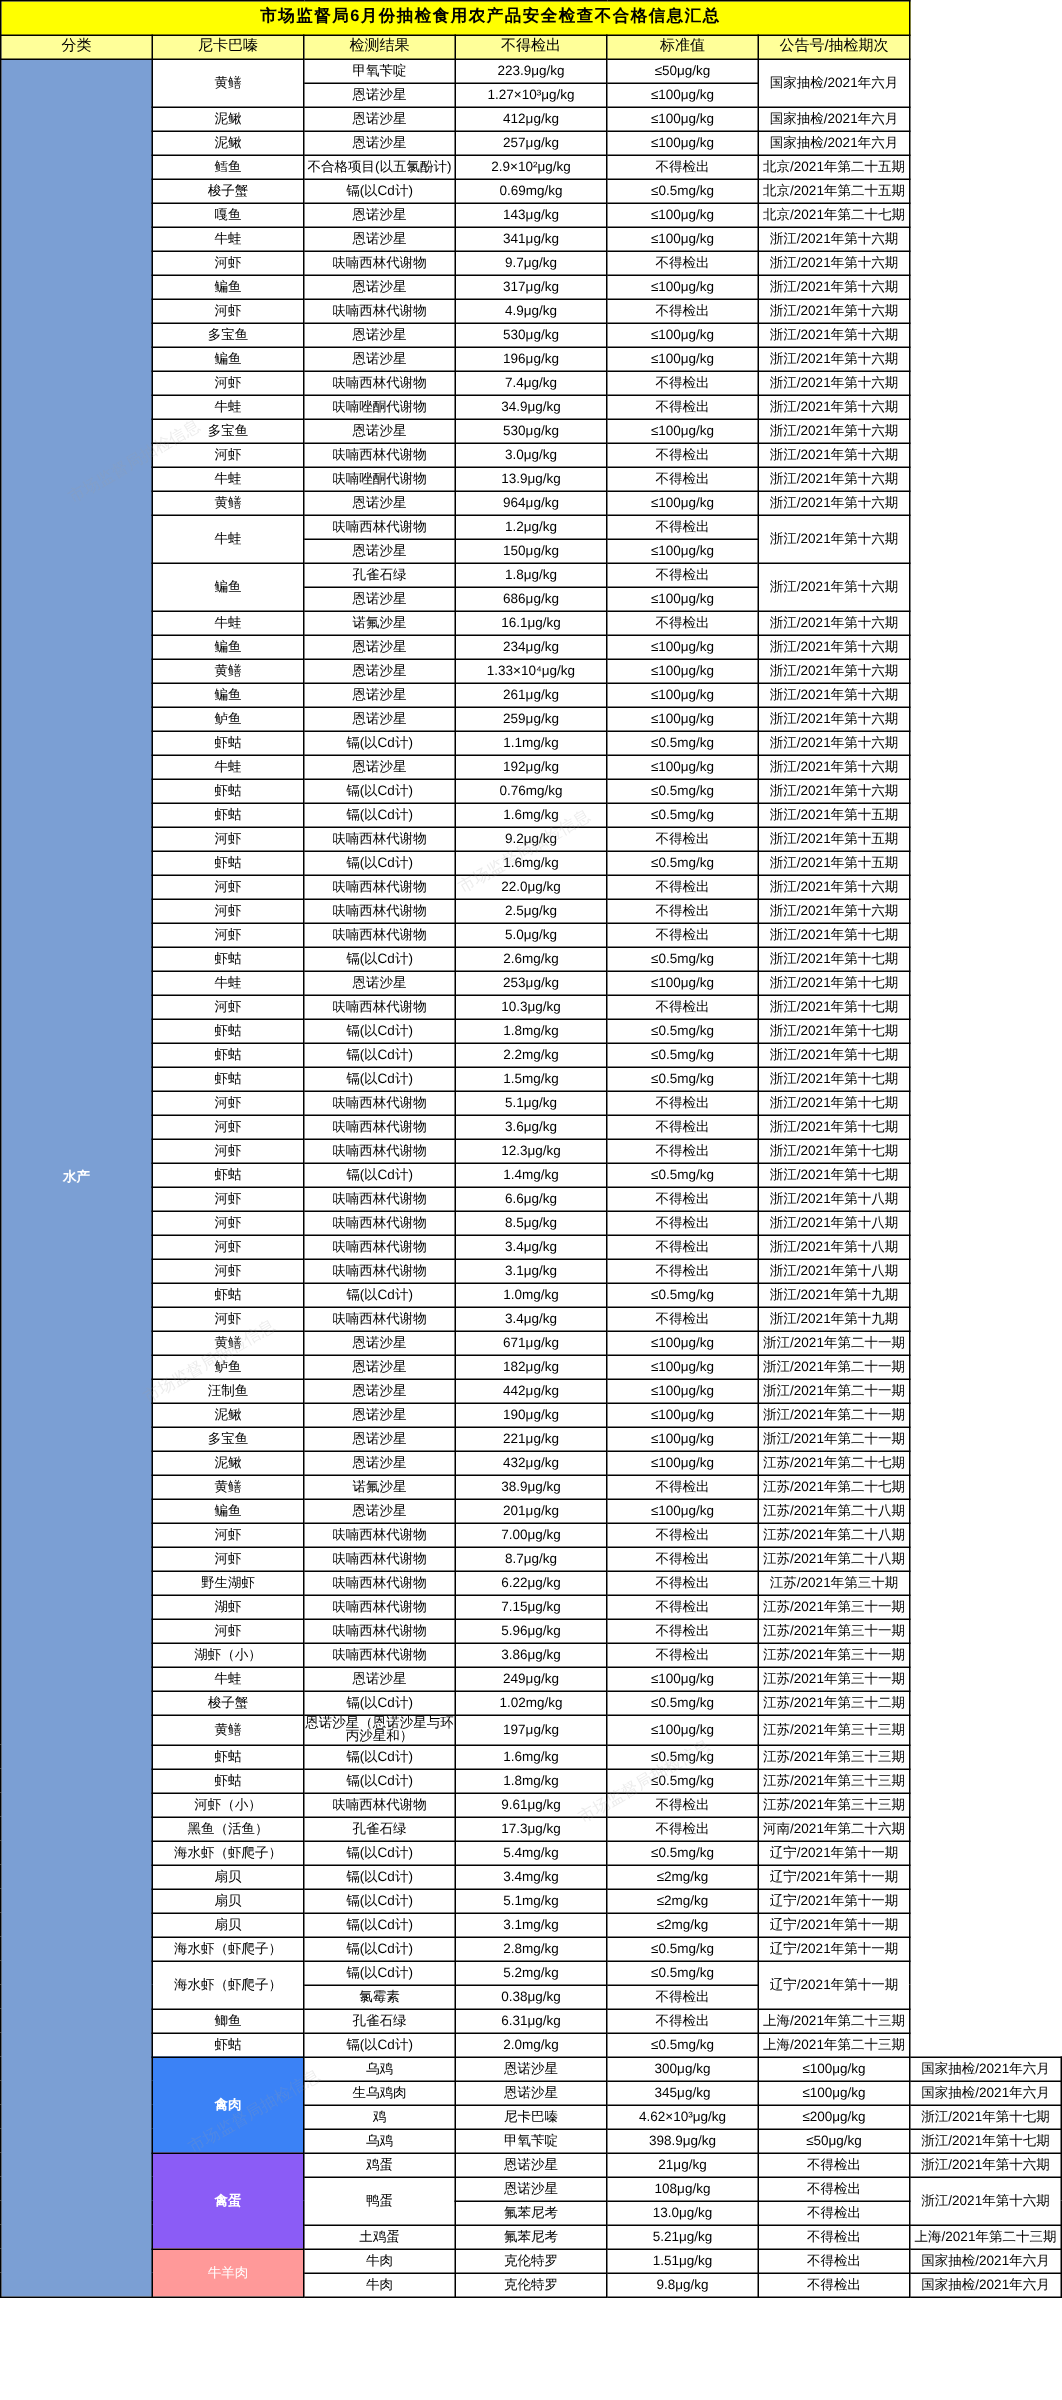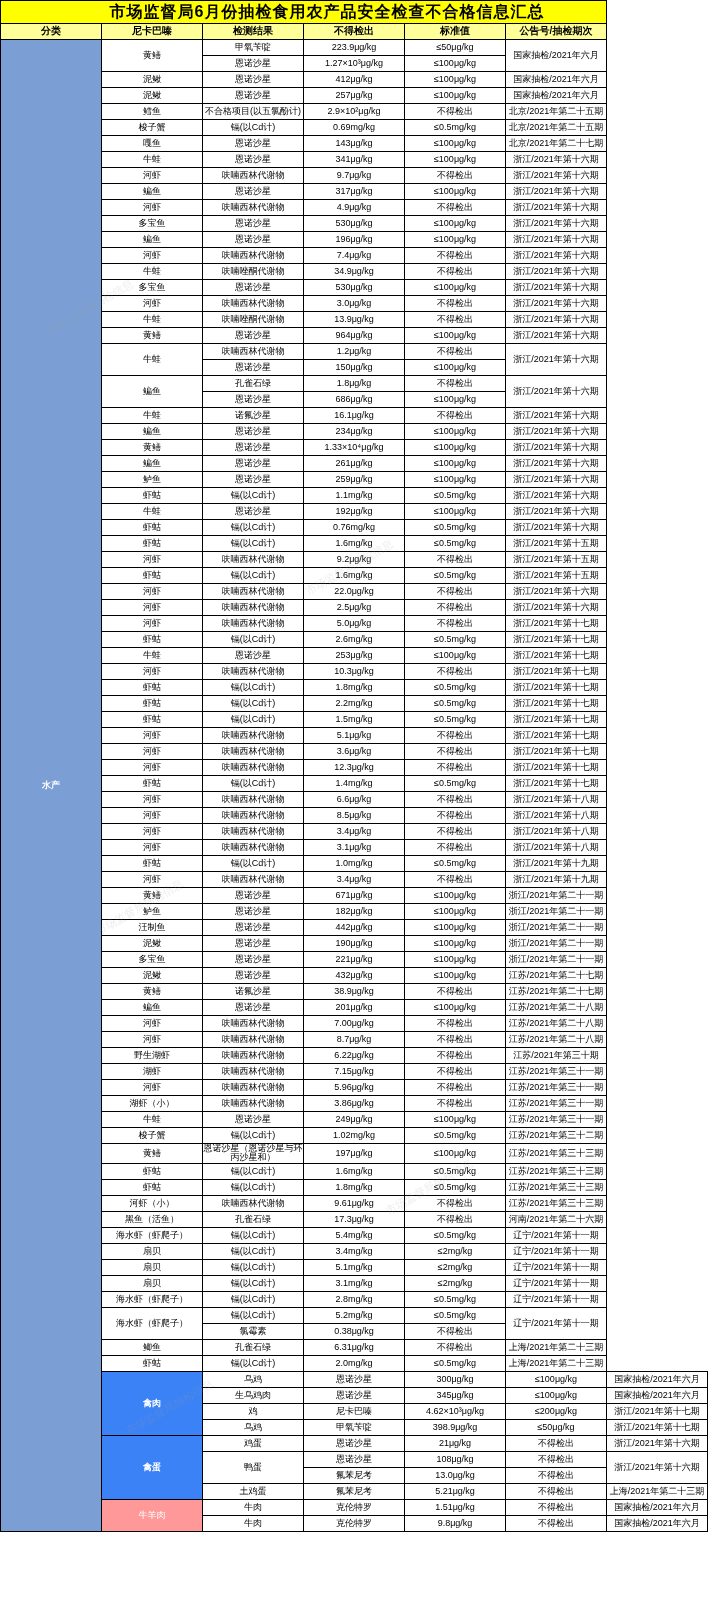--- a/index.html
+++ b/index.html
@@ -1,30 +1,30 @@
 <!DOCTYPE html>
 <html><head>
 <meta charset="utf-8">
 <style>
   html,body{margin:0;padding:0;background:#ffffff;}
   body{font-family:"Liberation Sans","DejaVu Sans",sans-serif;}
   #page{width:708px;height:1600px;position:relative;overflow:hidden;background:#fff;}
   table{border-collapse:collapse;width:708px;table-layout:fixed;}
   td,th{border:1px solid #000;font-size:9px;line-height:1.05;text-align:center;vertical-align:middle;padding:0;}
-  .title-row td{background:#ffff00;font-size:16px;font-weight:bold;height:22px;letter-spacing:1px;padding-left:47px;}
-  .head-row td{background:#ffff99;font-weight:bold;font-size:10px;height:15px;margin-left:31px;}
+  .title-row td{background:#ffff00;font-size:11px;font-weight:bold;height:22px;letter-spacing:1px;padding-left:47px;}
+  .head-row td{background:#ffff99;font-weight:normal;font-size:10px;height:15px;margin-left:31px;}
   .c-cat{width:58px;}
   .c-name{width:94px;}
   .c-item{width:172px;}
   .c-res{width:114px;}
   .c-std{width:84px;}
   .c-pub{width:178px;}
-  .cat-aqua{background:#7b9fd4;color:#ffffff;font-weight:bold;}
+  .cat-aqua{background:#7b9fd4;color:#ffffff;font-weight:bold;font-family:Liberation Mono, monospace;}
   .cat-poultry{background:#3b82f6;color:#ffffff;font-weight:bold;}
-  .cat-egg{background:#3b82f6;color:#ffffff;font-weight:bold;}
+  .cat-egg{background:#8b5cf6;color:#ffffff;font-weight:bold;}
   .cat-beef{background:#ff9999;color:#ffffff;font-weight:normal;}
   .cell{height:15px;background:#ffffff;}
   .wm{position:absolute;color:rgba(160,160,160,0.20);font-size:11px;pointer-events:none;transform:rotate(-30deg);white-space:nowrap;}
 </style>
 </head>
 <body>
 
 <div id="page">
   <table>
     <tbody>

